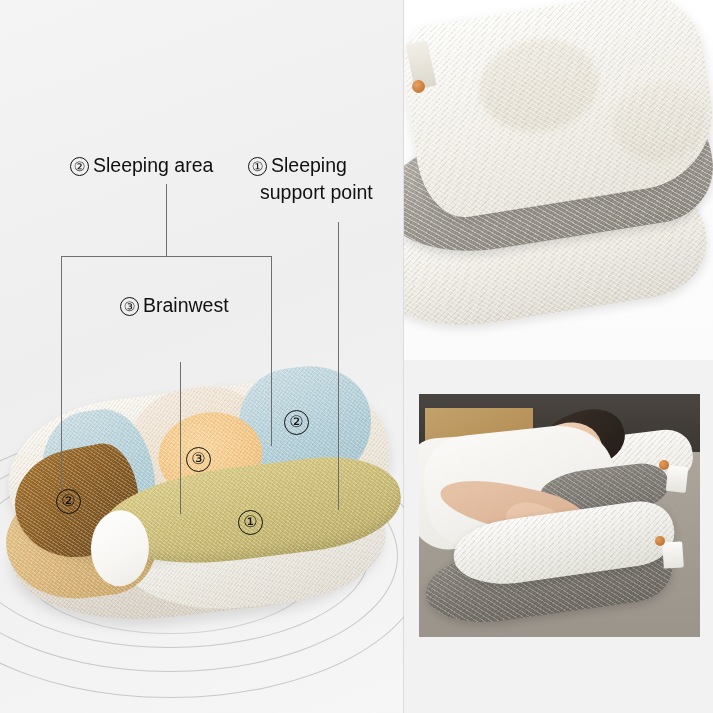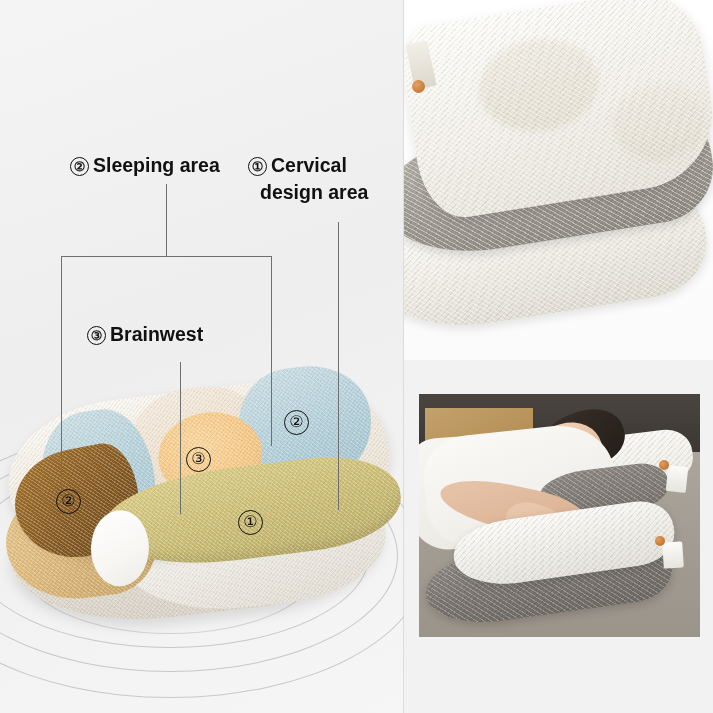--- a/index.html
+++ b/index.html
@@ -23,29 +23,29 @@
   }
 
   
   .title{
     position:absolute; left:24px; top:14px; width:390px;
     font-size:30px; line-height:41px; color:#111; font-weight:400;
     letter-spacing:-0.3px; z-index:40; white-space:pre-line;
   }
 
   
-  .lbl{ position:absolute; color:#111; font-size:19.5px; line-height:27px; z-index:30;font-weight:bold; }
+  .lbl{ position:absolute; color:#111; font-size:19.5px; line-height:27px; z-index:30; }
   .lbl .num{
     display:inline-block; width:19px; height:19px; line-height:17px;
     border:1.6px solid #111; border-radius:50%; text-align:center;
     font-size:13px; margin-right:4px; vertical-align:1px;
   }
   #label-sleeping{ left:70px; top:152px; white-space:nowrap; }
   #label-cervical{ left:248px; top:152px; width:135px; }
-  #label-brainwest{ left:87px; top:292px; width:180px;margin-top:29px; }
+  #label-brainwest{ left:120px; top:292px; width:180px; }
   #label-cervical .l2,#label-brainwest .l2{ display:block; padding-left:12px; }
 
   
   .ln{ position:absolute; background:#6f6f6f; z-index:28; }
   .v{ width:1px; } .h{ height:1px; }
   #ln-sleep-stem{ left:166px; top:184px; height:72px; }
   #ln-bracket-top{ left:61px; top:256px; width:211px; }
   #ln-bracket-left{ left:61px; top:256px; height:234px; }
   #ln-bracket-right{ left:271px; top:256px; height:190px; }
   #ln-brainwest-stem{ left:180px; top:362px; height:152px; }
@@ -405,21 +405,21 @@
     <div class="bp-tag bp-tag2"></div>
     <div class="bp-dot bp-dot2"></div>
   </div>
 
 
   <div class="lbl" id="label-sleeping">
     <span class="num">②</span><span>Sleeping area</span>
   </div>
 
   <div class="lbl" id="label-cervical">
-    <span class="num">①</span><span>Cervical</span>
-    <span class="l2">design area</span>
+    <span class="num">①</span><span>Sleeping</span>
+    <span class="l2">support point</span>
   </div>
 
   <div class="lbl" id="label-brainwest">
     <span class="num">③</span><span>Brainwest</span>
   </div>
 
 </div>
 
 </body></html>

